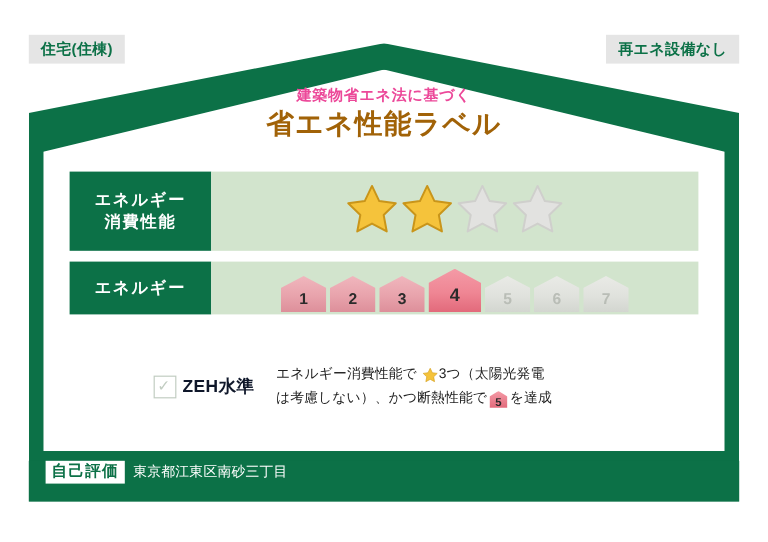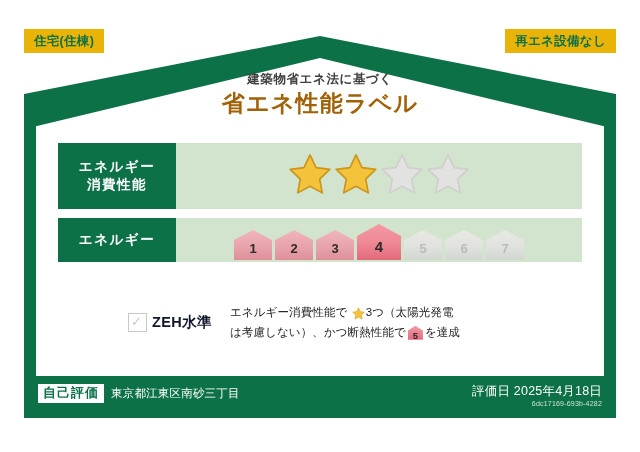--- a/index.html
+++ b/index.html
@@ -53,21 +53,21 @@
       50% 0%,
       100% 21.5%,
       100% 100%,
       0% 100%
     );
   }
 
   
   .corner-tab {
     position: absolute;
-    background: #eab308;
+    background: #e5e5e5;
     color: #0c7147;
     font-weight: bold;
     font-size: 12.5px;
     letter-spacing: 0.3px;
     display: flex;
     align-items: center;
     white-space: nowrap;
     z-index: 6;
   }
   .tab-left {
@@ -86,21 +86,21 @@
   
   .title-block {
     position: absolute;
     left: 0;
     top: 72px;
     width: 640px;
     text-align: center;
     z-index: 5;
   }
   .title-sub {
-    color: #404040;
+    color: #ec4899;
     font-size: 12.5px;
     font-weight: bold;
     letter-spacing: 0.6px;
     line-height: 1.2;
   }
   .title-main {
     color: #a16207;
     font-size: 23px;
     font-weight: bold;
     letter-spacing: 1.2px;
@@ -400,22 +400,15 @@
         </svg></span><span>3つ（太陽光発電</span><br>
       <span>は考慮しない）、かつ断熱性能で</span><span class="inline-chip">5</span><span>を達成</span>
     </div>
   </div>
 
   <div class="footer">
     <div class="footer-left">
       <span class="self-eval">自己評価</span>
       <span class="address">東京都江東区南砂三丁目</span>
     </div>
-    <div class="footer-right">
-      <div class="eval-date">
-        <span>評価日</span>
-        <span>2025年4月18日</span>
-      </div>
-      <div class="doc-id">6dc17169-693b-4282</div>
-    </div>
   </div>
 
 </div>
 
 </body></html>

